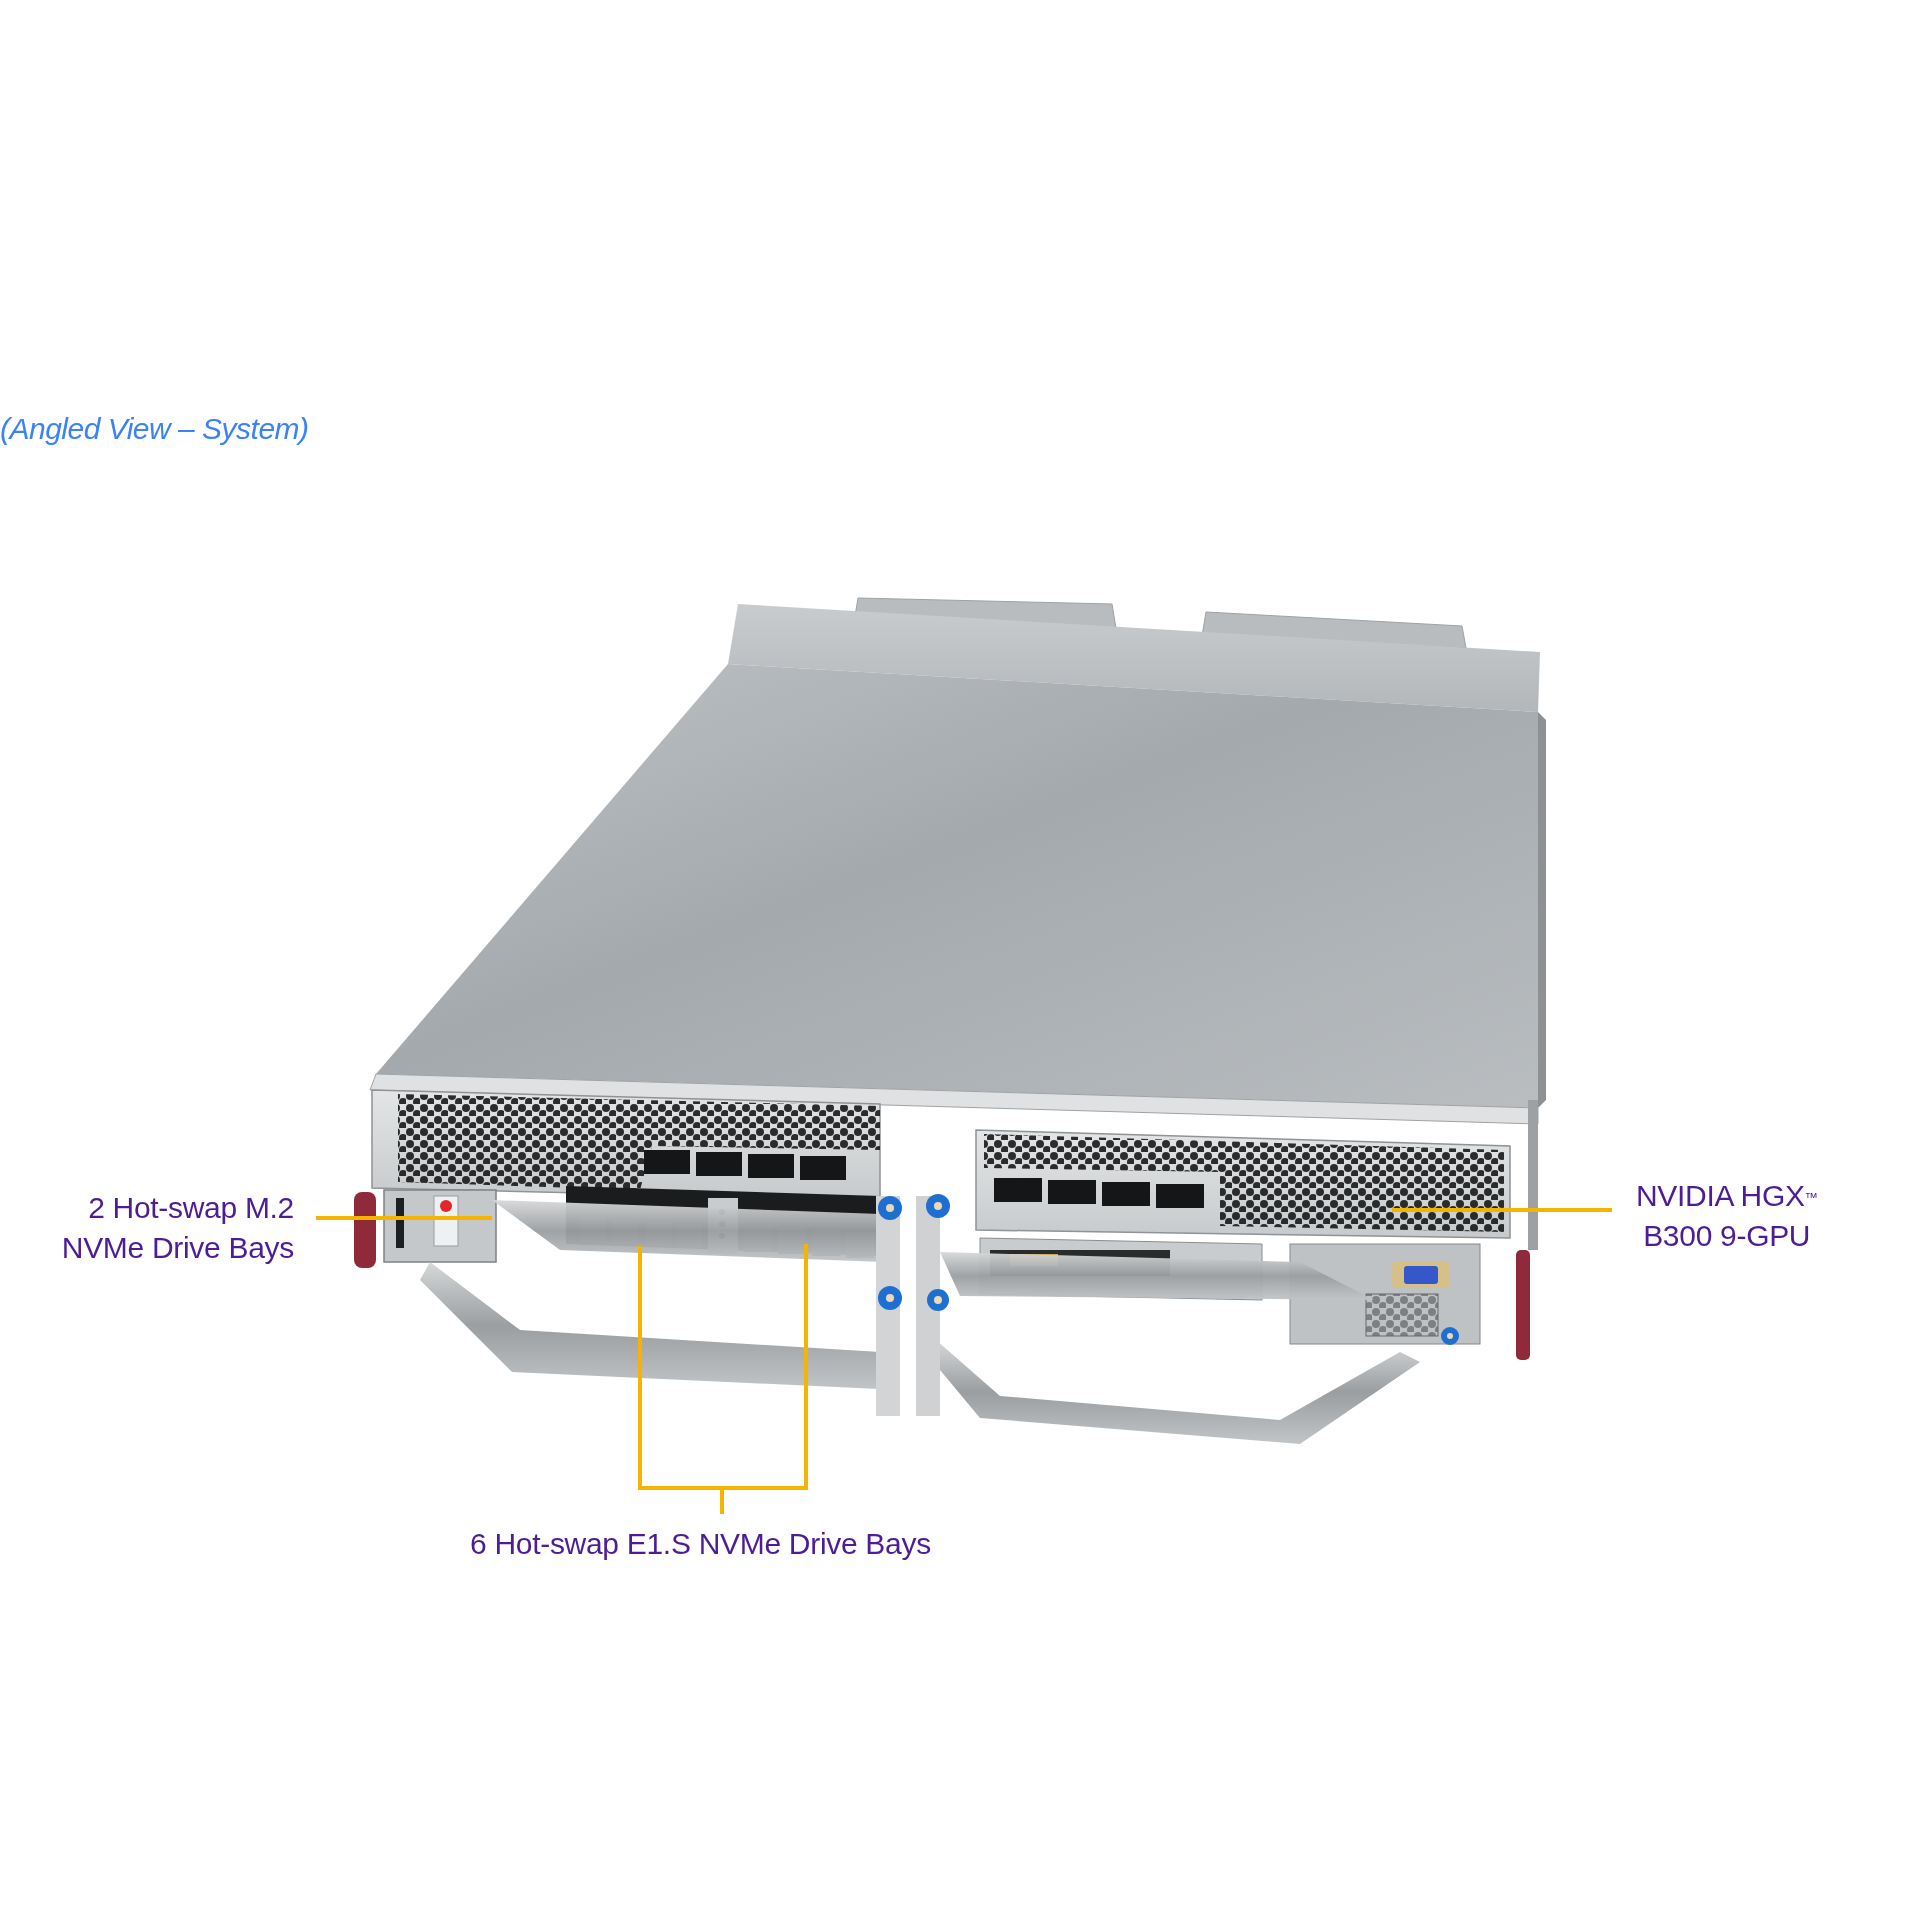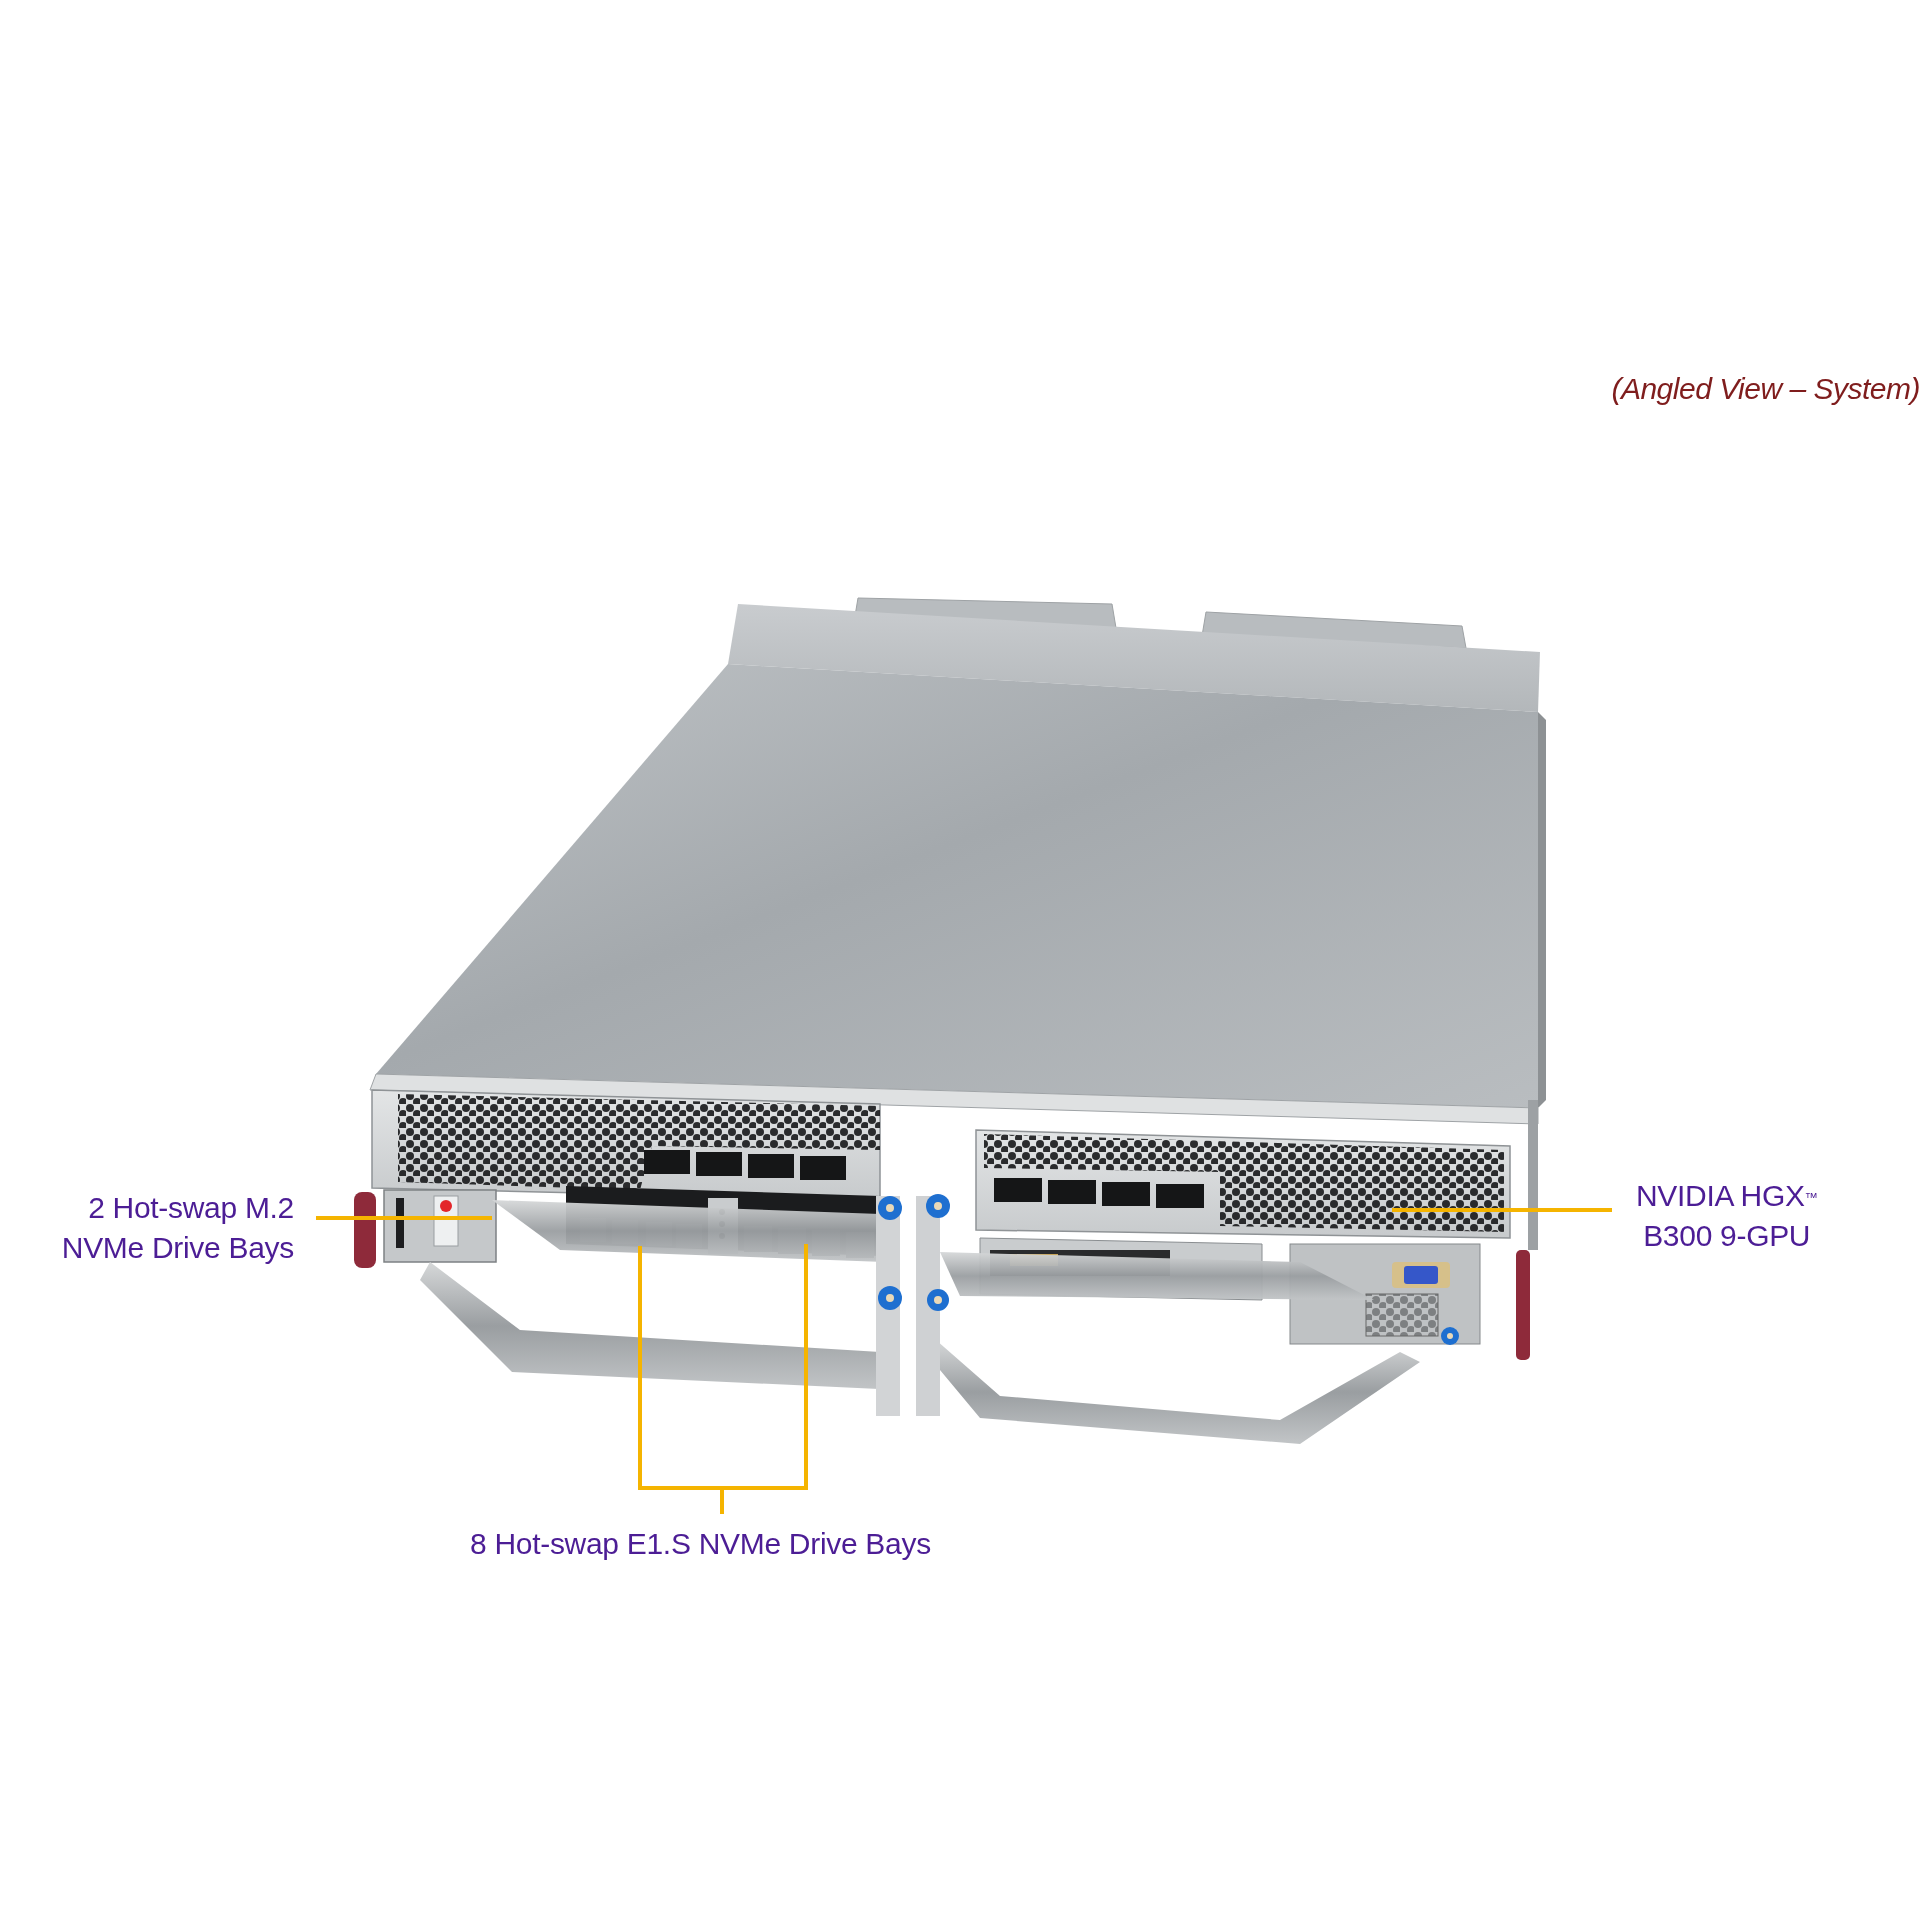--- a/index.html
+++ b/index.html
@@ -1,19 +1,19 @@
 <!DOCTYPE html>
 <html><head>
 <meta charset="utf-8">
 <style>
   html, body { margin: 0; padding: 0; background: #ffffff; }
   body { width: 1920px; height: 1920px; position: relative; overflow: hidden;
          font-family: "Liberation Sans", sans-serif; color: #1a1a1a; }
-  .title { position: absolute; left: 0; width: 1920px; top: 372px; text-align: right;
-           font-style: italic; font-size: 30px; letter-spacing: -0.5px; color: #7f1d1d; }
+  .title { position: absolute; left: 0; width: 1920px; top: 412px; text-align: left;
+           font-style: italic; font-size: 30px; letter-spacing: -0.5px; color: #3b82f6; }
   .label { position: absolute; font-size: 30px; line-height: 40px; color: #4c1d95; letter-spacing: -0.3px; }
   .label-left { right: 1626px; top: 1188px; text-align: right; }
   .label-right { left: 1636px; top: 1176px; text-align: center; }
   .label-bottom { left: 470px; top: 1524px; white-space: nowrap; }
   .tm { font-size: 13px; vertical-align: top; position: relative; top: 2px; }
   svg.art { position: absolute; left: 0; top: 0; }
   .line { position: absolute; background: var(--accent); }
 </style>
 </head>
 <body>
@@ -175,13 +175,13 @@
 <div class="label label-left">
   <div>2 Hot-swap M.2</div>
   <div>NVMe Drive Bays</div>
 </div>
 
 <div class="label label-right">
   <div><span>NVIDIA HGX</span><span class="tm">™</span></div>
   <div>B300 9-GPU</div>
 </div>
 
-<div class="label label-bottom">8 Hot-swap E1.S NVMe Drive Bays</div>
+<div class="label label-bottom">6 Hot-swap E1.S NVMe Drive Bays</div>
 
 </body></html>

